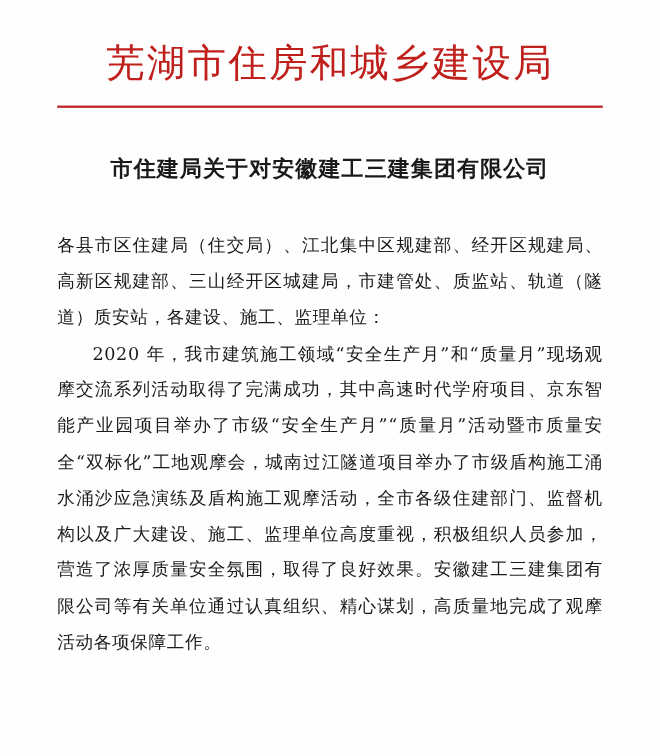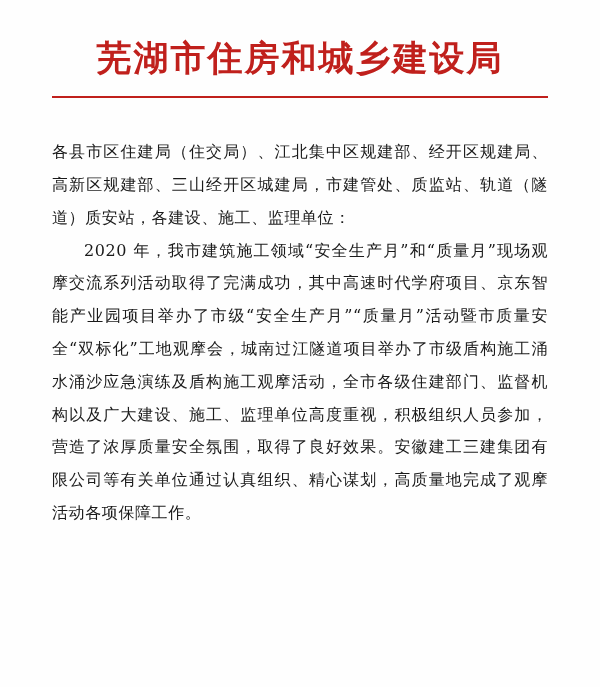--- a/index.html
+++ b/index.html
@@ -18,21 +18,21 @@
     width: 600px;
     height: 687px;
     background: #fefefe;
     box-sizing: border-box;
     padding: 0 52px;
   }
   .letterhead {
     text-align: center;
     color: #c0201c;
     font-size: 35px;
-    font-weight: bold;
+    font-weight: normal;
     letter-spacing: 2px;
     padding-top: 38px;
     line-height: 1.15;
     font-family: "DejaVu Serif", "Liberation Serif", serif;
     white-space: nowrap;
   }
   .rule {
     margin: 18px 0 0 0;
     height: 2px;
     background: #c0201c;
@@ -71,20 +71,21 @@
 </head>
 <body>
 
 <div class="page">
 
   <div class="letterhead">芜湖市住房和城乡建设局</div>
 
   <div class="rule"></div>
 
   <div class="doc-title">
+    <span class="line">市住建局关于对安徽建工三建集团有限公司</span>
   </div>
 
   <div class="body-text">
     <p>各县市区住建局（住交局）、江北集中区规建部、经开区规建局、高新区规建部、三山经开区城建局，市建管处、质监站、轨道（隧道）质安站，各建设、施工、监理单位：</p>
     <p class="indent">2020 年，我市建筑施工领域“安全生产月”和“质量月”现场观摩交流系列活动取得了完满成功，其中高速时代学府项目、京东智能产业园项目举办了市级“安全生产月”“质量月”活动暨市质量安全“双标化”工地观摩会，城南过江隧道项目举办了市级盾构施工涌水涌沙应急演练及盾构施工观摩活动，全市各级住建部门、监督机构以及广大建设、施工、监理单位高度重视，积极组织人员参加，营造了浓厚质量安全氛围，取得了良好效果。安徽建工三建集团有限公司等有关单位通过认真组织、精心谋划，高质量地完成了观摩活动各项保障工作。</p>
   </div>
 
 </div>
 
 </body></html>

